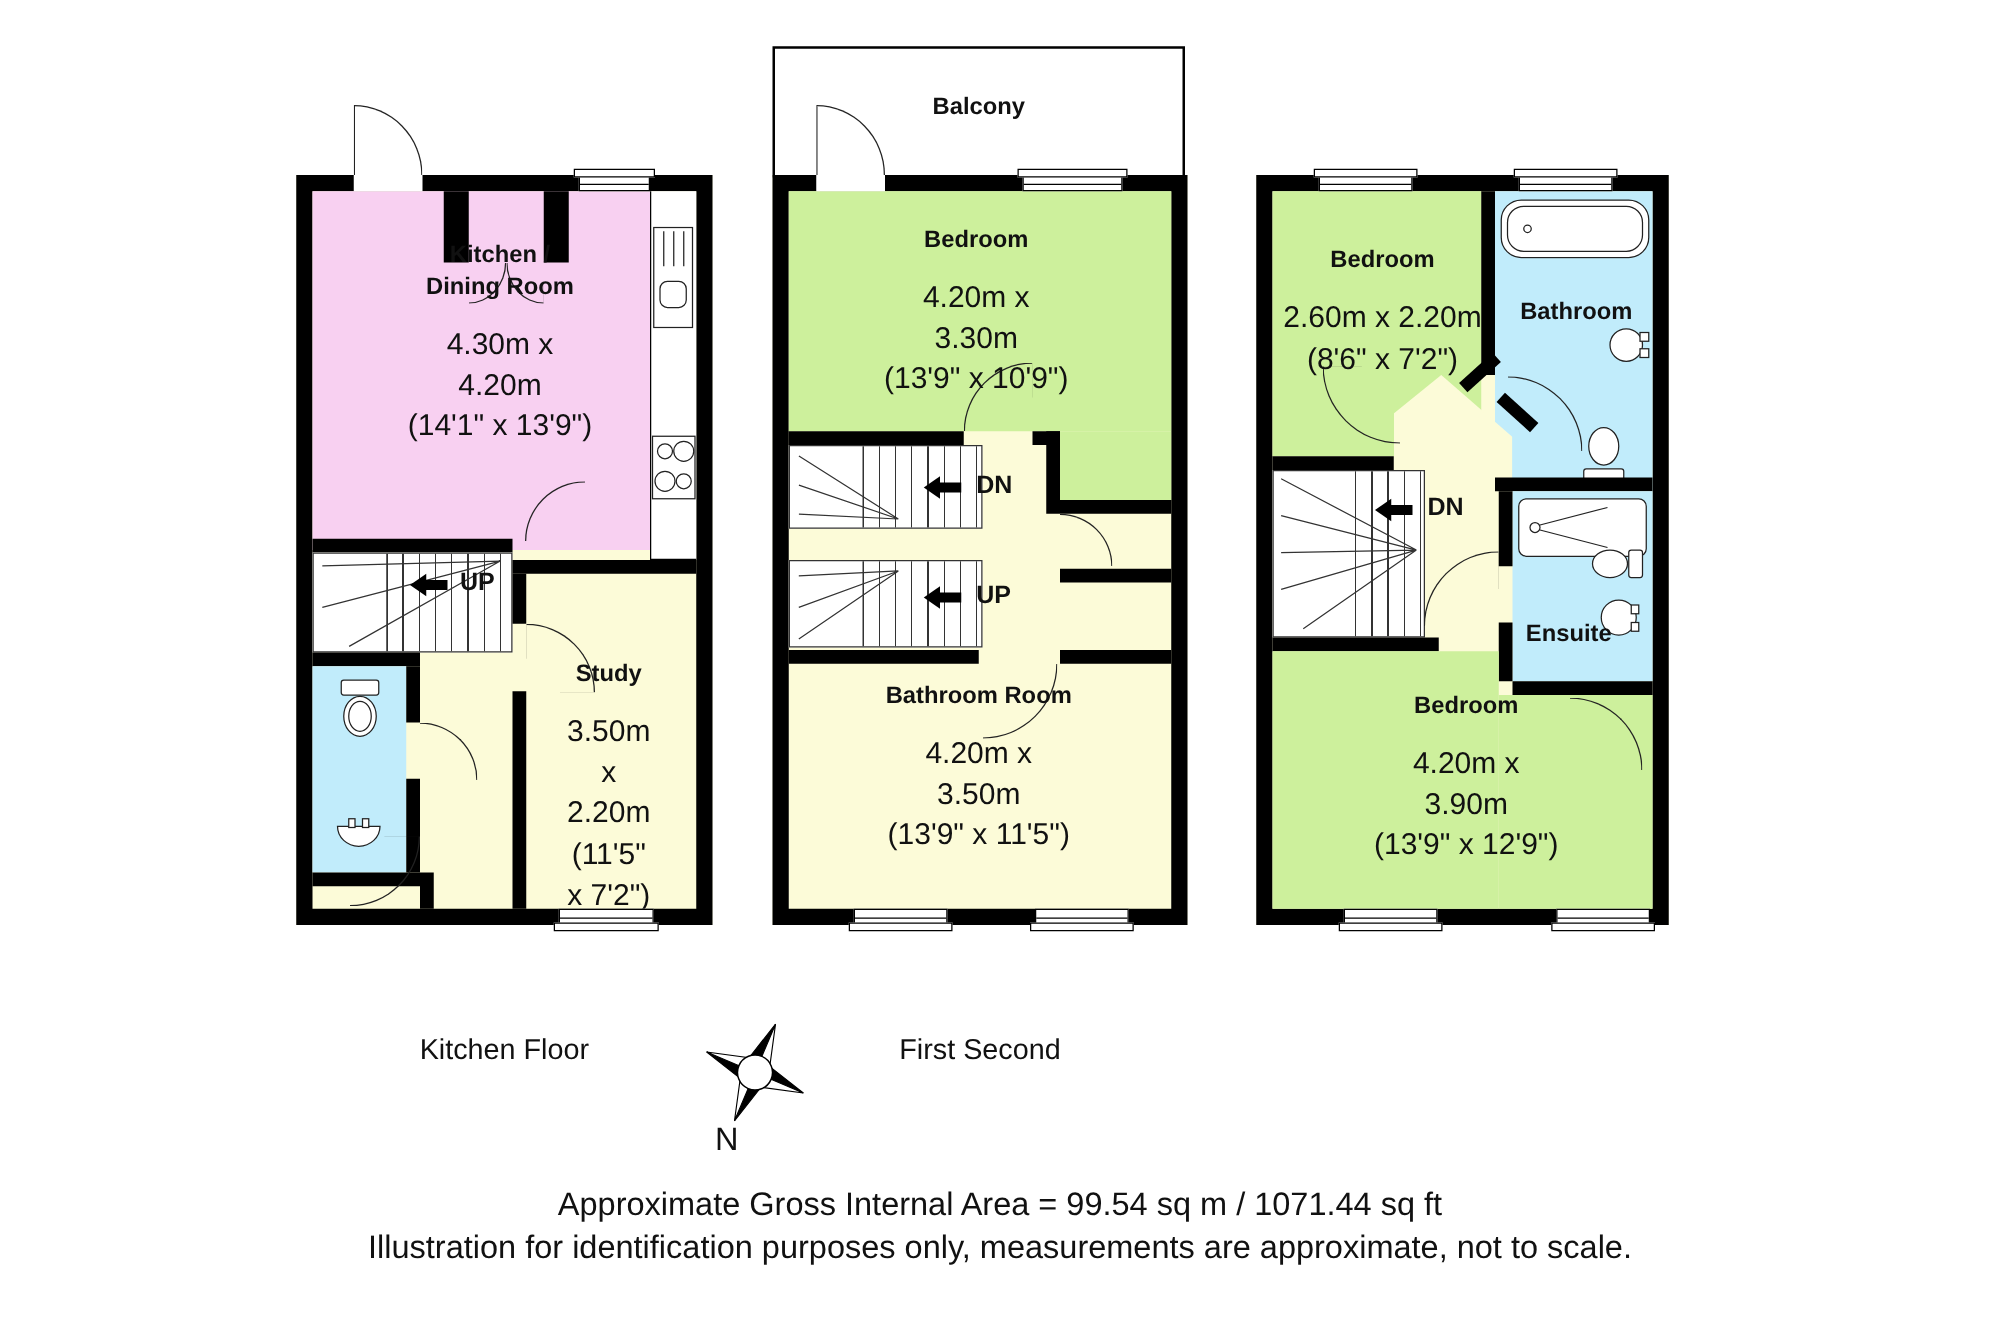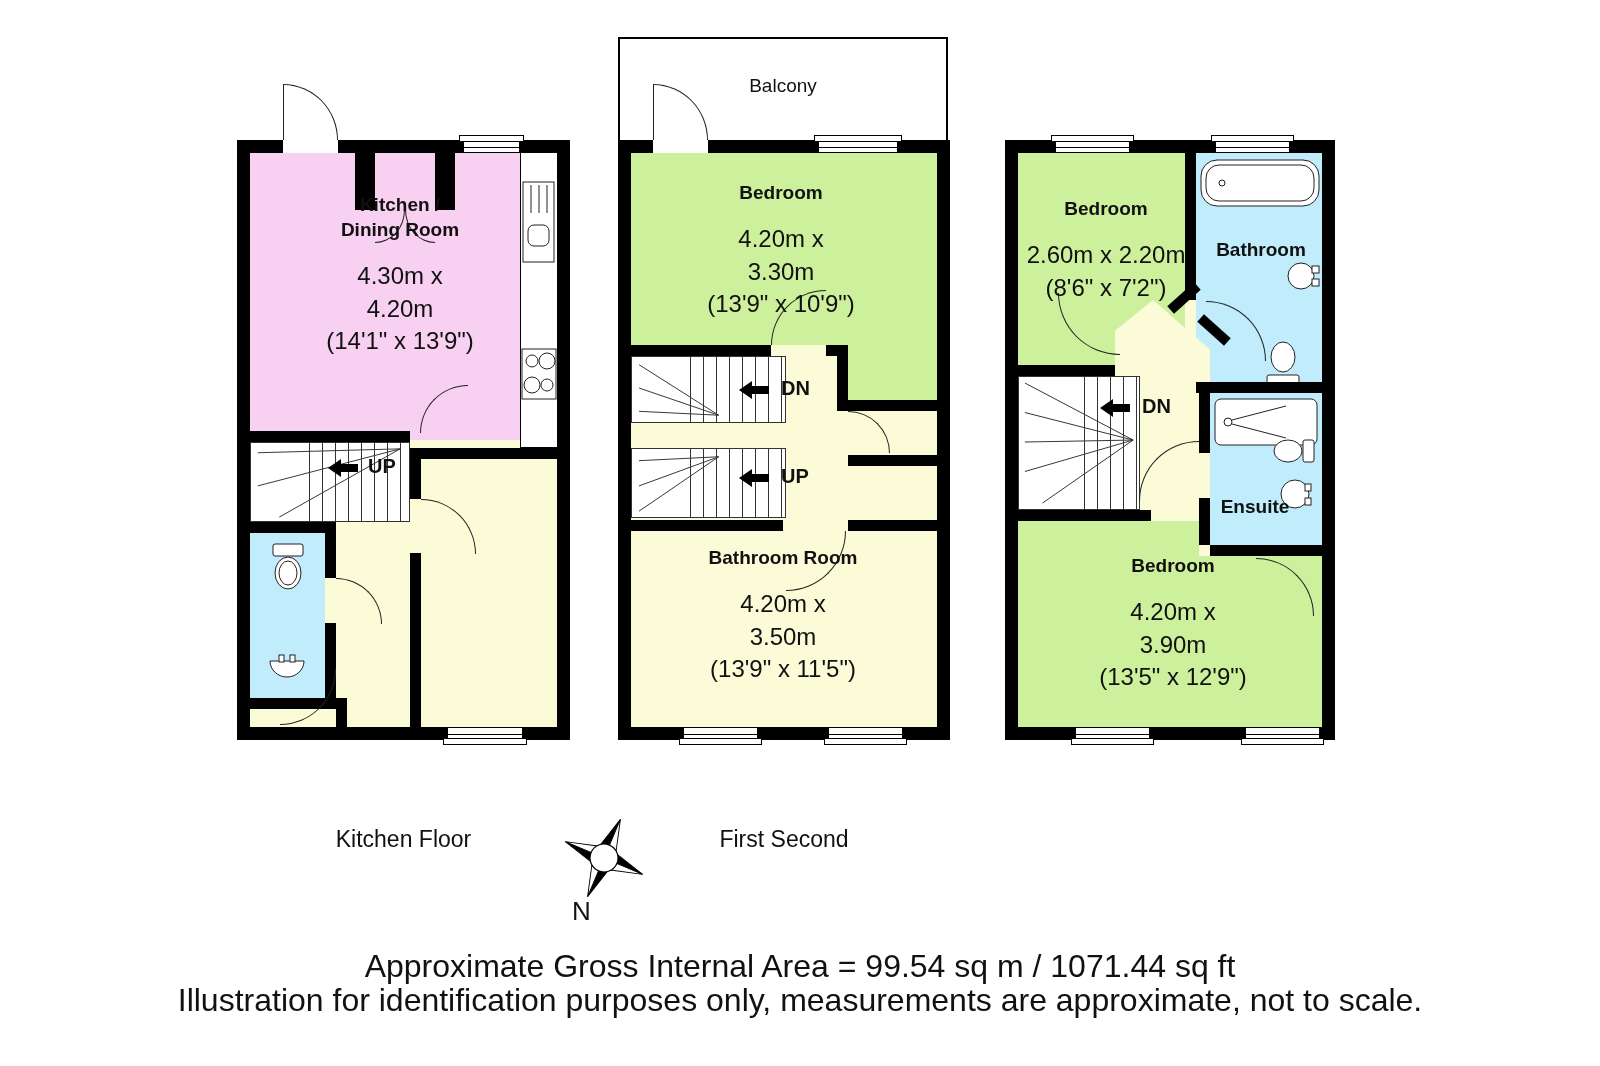--- a/index.html
+++ b/index.html
@@ -37,23 +37,23 @@
   .rdims{font-size:24px;line-height:1.36;white-space:pre-line;}
   .dirlabel{position:absolute;font-weight:bold;font-size:20px;}
   
   .dirarrow{position:absolute;width:32px;height:18px;}
   .dirarrow::before{content:"";position:absolute;left:0;top:0;border-top:9px solid transparent;border-bottom:9px solid transparent;border-right:13px solid #000;}
   .dirarrow::after{content:"";position:absolute;left:12px;top:5px;width:18px;height:8px;background:#000;}
   .counter{position:absolute;background:#fff;border-left:1px solid #000;border-bottom:1px solid #000;box-sizing:border-box;}
   .fixture{position:absolute;}
   .fixture path,.fixture rect,.fixture circle,.fixture ellipse,.fixture line{stroke:#222;fill:#fff;}
   .balcony{position:absolute;box-sizing:border-box;border:2px solid #000;background:#fff;}
-  .balclabel{position:absolute;width:100%;top:36px;text-align:center;font-weight:normal;font-size:19px;}
+  .balclabel{position:absolute;width:100%;top:36px;text-align:center;font-weight:bold;font-size:19px;}
   .floorcap{position:absolute;text-align:center;font-size:23px;}
-  .footerline{position:absolute;left:0;width:1600px;text-align:center;font-size:32px;}
+  .footerline{position:absolute;left:0;width:1600px;text-align:center;font-size:26px;}
   .compassN{position:absolute;font-size:26px;}
 </style>
 </head>
 <body>
 
 <div class="canvas">
 
   <div class="floor" style="left:237px;top:140px;width:333px;height:600px;">
     <div class="room room-pink" style="left:0;top:0;width:270px;height:287px;"></div>
     <div class="counter" style="left:270px;top:0;width:37px;height:295px;"></div>
@@ -113,20 +113,25 @@
     <div class="wall" style="left:160px;top:295px;width:147px;height:11px;"></div>
     <div class="wall" style="left:160px;top:306px;width:11px;height:40px;"></div>
     <div class="wall" style="left:160px;top:400px;width:11px;height:174px;"></div>
     <div class="arc arc-tr" style="left:171px;top:346px;width:55px;height:55px;"></div>
 
     <div class="rlabel" style="left:150px;top:122px;">
       <div class="rname">Kitchen /
 Dining Room</div>
       <div class="rdims">4.30m x 4.20m
 (14'1" x 13'9")</div>
+    </div>
+    <div class="rlabel" style="left:237px;top:477px;">
+      <div class="rname">Study</div>
+      <div class="rdims">3.50m x 2.20m
+(11'5" x 7'2")</div>
     </div>
 
     <div class="gap" style="left:33px;top:-13px;width:55px;"></div>
     <div class="win sill-t" style="left:213px;top:-13px;width:57px;"></div>
     <div class="win sill-b" style="left:197px;bottom:-13px;width:76px;"></div>
   </div>
 
   <div class="arc arc-tr leafL" style="left:283px;top:84px;width:55px;height:56px;"></div>
 
   <div class="balcony" style="left:618px;top:37px;width:330px;height:105px;">
@@ -254,21 +259,21 @@
     </div>
     <div class="rlabel" style="left:243px;top:97px;">
       <div class="rname">Bathroom</div>
     </div>
     <div class="rlabel" style="left:237px;top:354px;">
       <div class="rname">Ensuite</div>
     </div>
     <div class="rlabel" style="left:155px;top:470px;">
       <div class="rname">Bedroom</div>
       <div class="rdims">4.20m x 3.90m
-(13'5" x 12'9")</div>
+(13'9" x 12'9")</div>
     </div>
 
     <div class="win sill-t" style="left:37px;top:-13px;width:75px;"></div>
     <div class="win sill-t" style="left:197px;top:-13px;width:75px;"></div>
     <div class="win sill-b" style="left:57px;bottom:-13px;width:75px;"></div>
     <div class="win sill-b" style="left:227px;bottom:-13px;width:75px;"></div>
   </div>
 
   <div class="floorcap" style="left:237px;top:826px;width:333px;">Kitchen Floor</div>
   <div class="floorcap" style="left:618px;top:826px;width:332px;">First Second</div>

